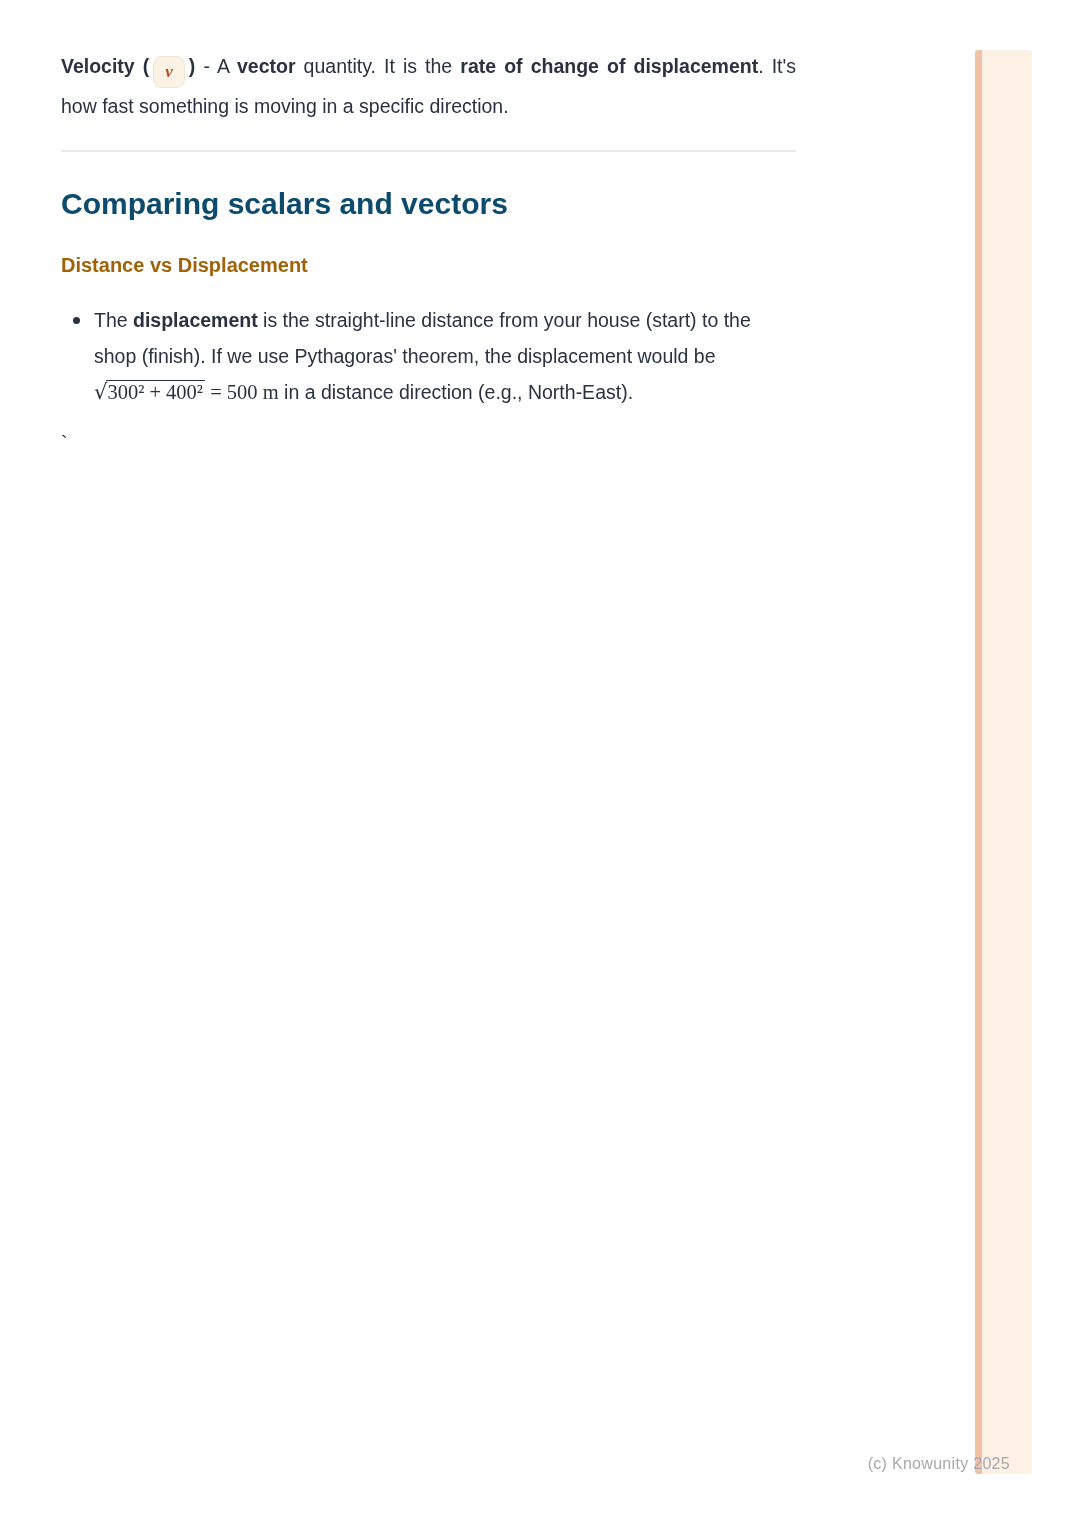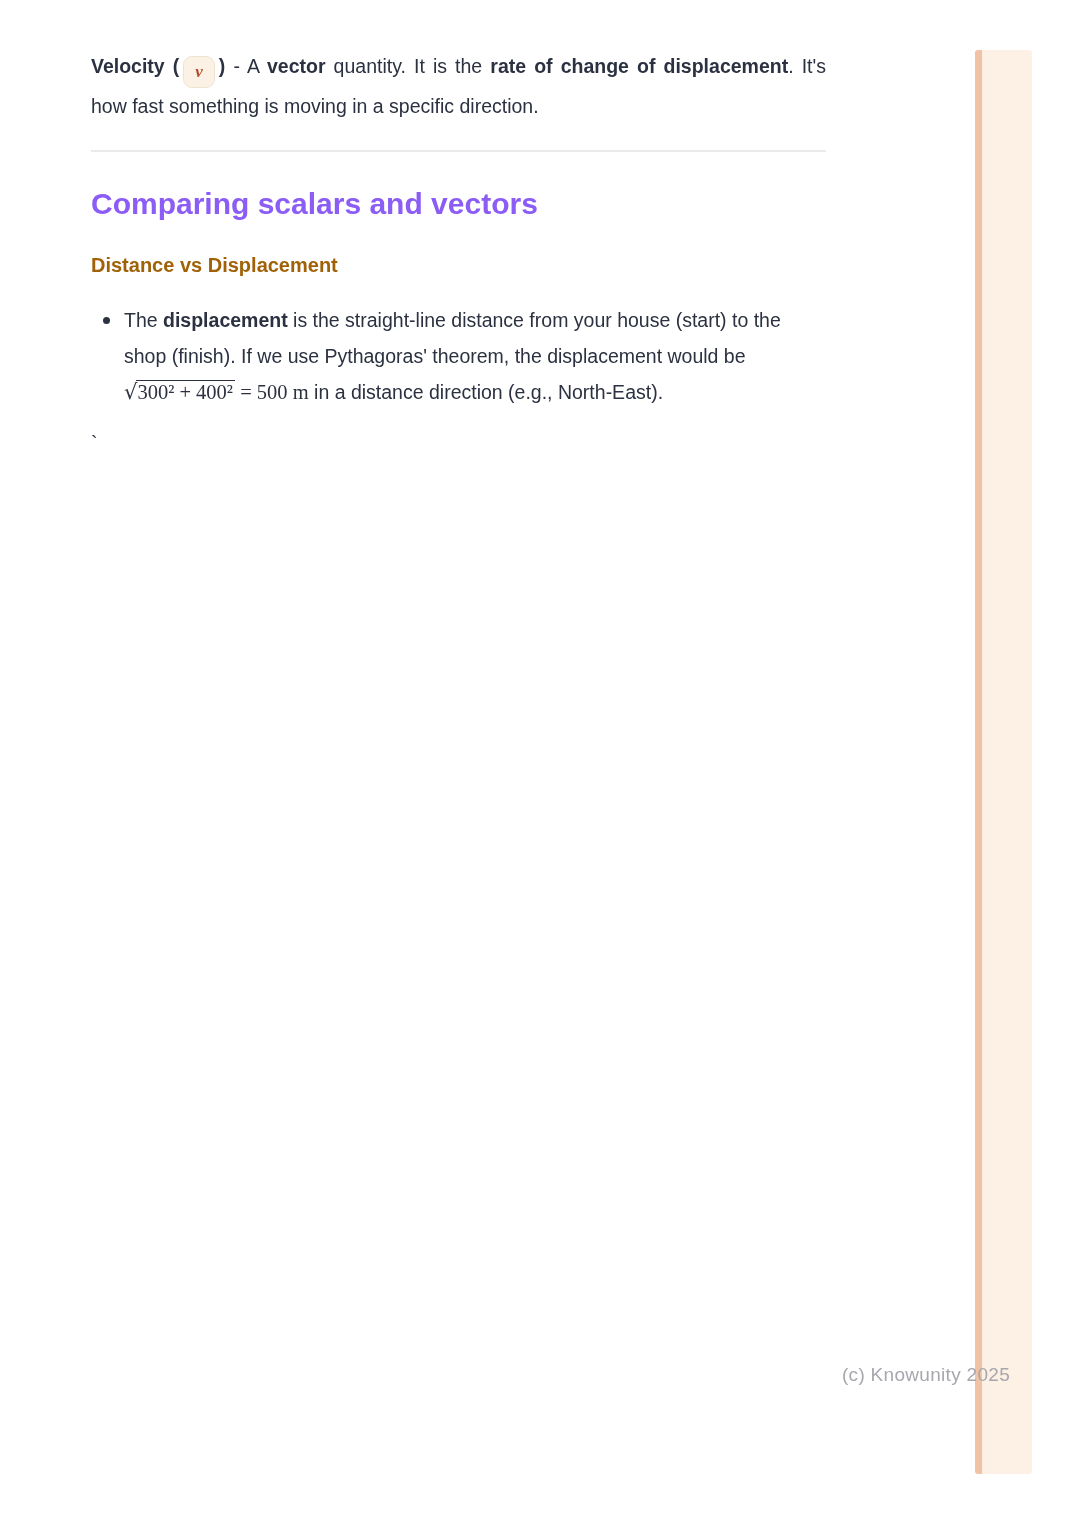--- a/index.html
+++ b/index.html
@@ -6,21 +6,21 @@
   html, body { width: 1080px; height: 1528px; }
   body {
     position: relative;
     background: #ffffff;
     font-family: "Liberation Sans", sans-serif;
     color: #2b3140;
     overflow: hidden;
   }
   .page {
     position: relative;
-    padding: 48px 0 0 91px;
+    padding: 48px 0 0 61px;
     width: 826px;
     z-index: 2;
   }
   .content { width: 735px; }
   .para {
     font-size: 19.5px;
     line-height: 36px;
     color: #2b3140;
   }
   .justify { text-align: justify; }
@@ -68,21 +68,21 @@
     height: 2px;
     background: #e9eaec;
     margin: 26px 0 0;
     width: 735px;
   }
   .heading {
     margin: 32px 0 0;
     font-size: 30px;
     line-height: 40px;
     font-weight: 700;
-    color: #8b5cf6;
+    color: #0c4a6e;
   }
   .subheading {
     margin: 26px 0 0;
     font-size: 20px;
     line-height: 30px;
     font-weight: 700;
     color: #a16207;
   }
   .mt18 { margin-top: 18px; }
   .mt20 { margin-top: 20px; }
@@ -112,23 +112,23 @@
     top: 50px;
     width: 57px;
     height: 1424px;
     background: #fdf0e5;
     border-left: 7px solid #f2c2a6;
     border-radius: 3px;
     z-index: 1;
   }
   .footer {
     position: absolute;
-    top: 1364px;
+    top: 1455px;
     right: 70px;
-    font-size: 19px;
+    font-size: 16px;
     letter-spacing: 0.3px;
     color: #a7a7ad;
     z-index: 3;
   }
 </style>
 </head>
 <body>
 
 <main class="page">
   <div class="content">

